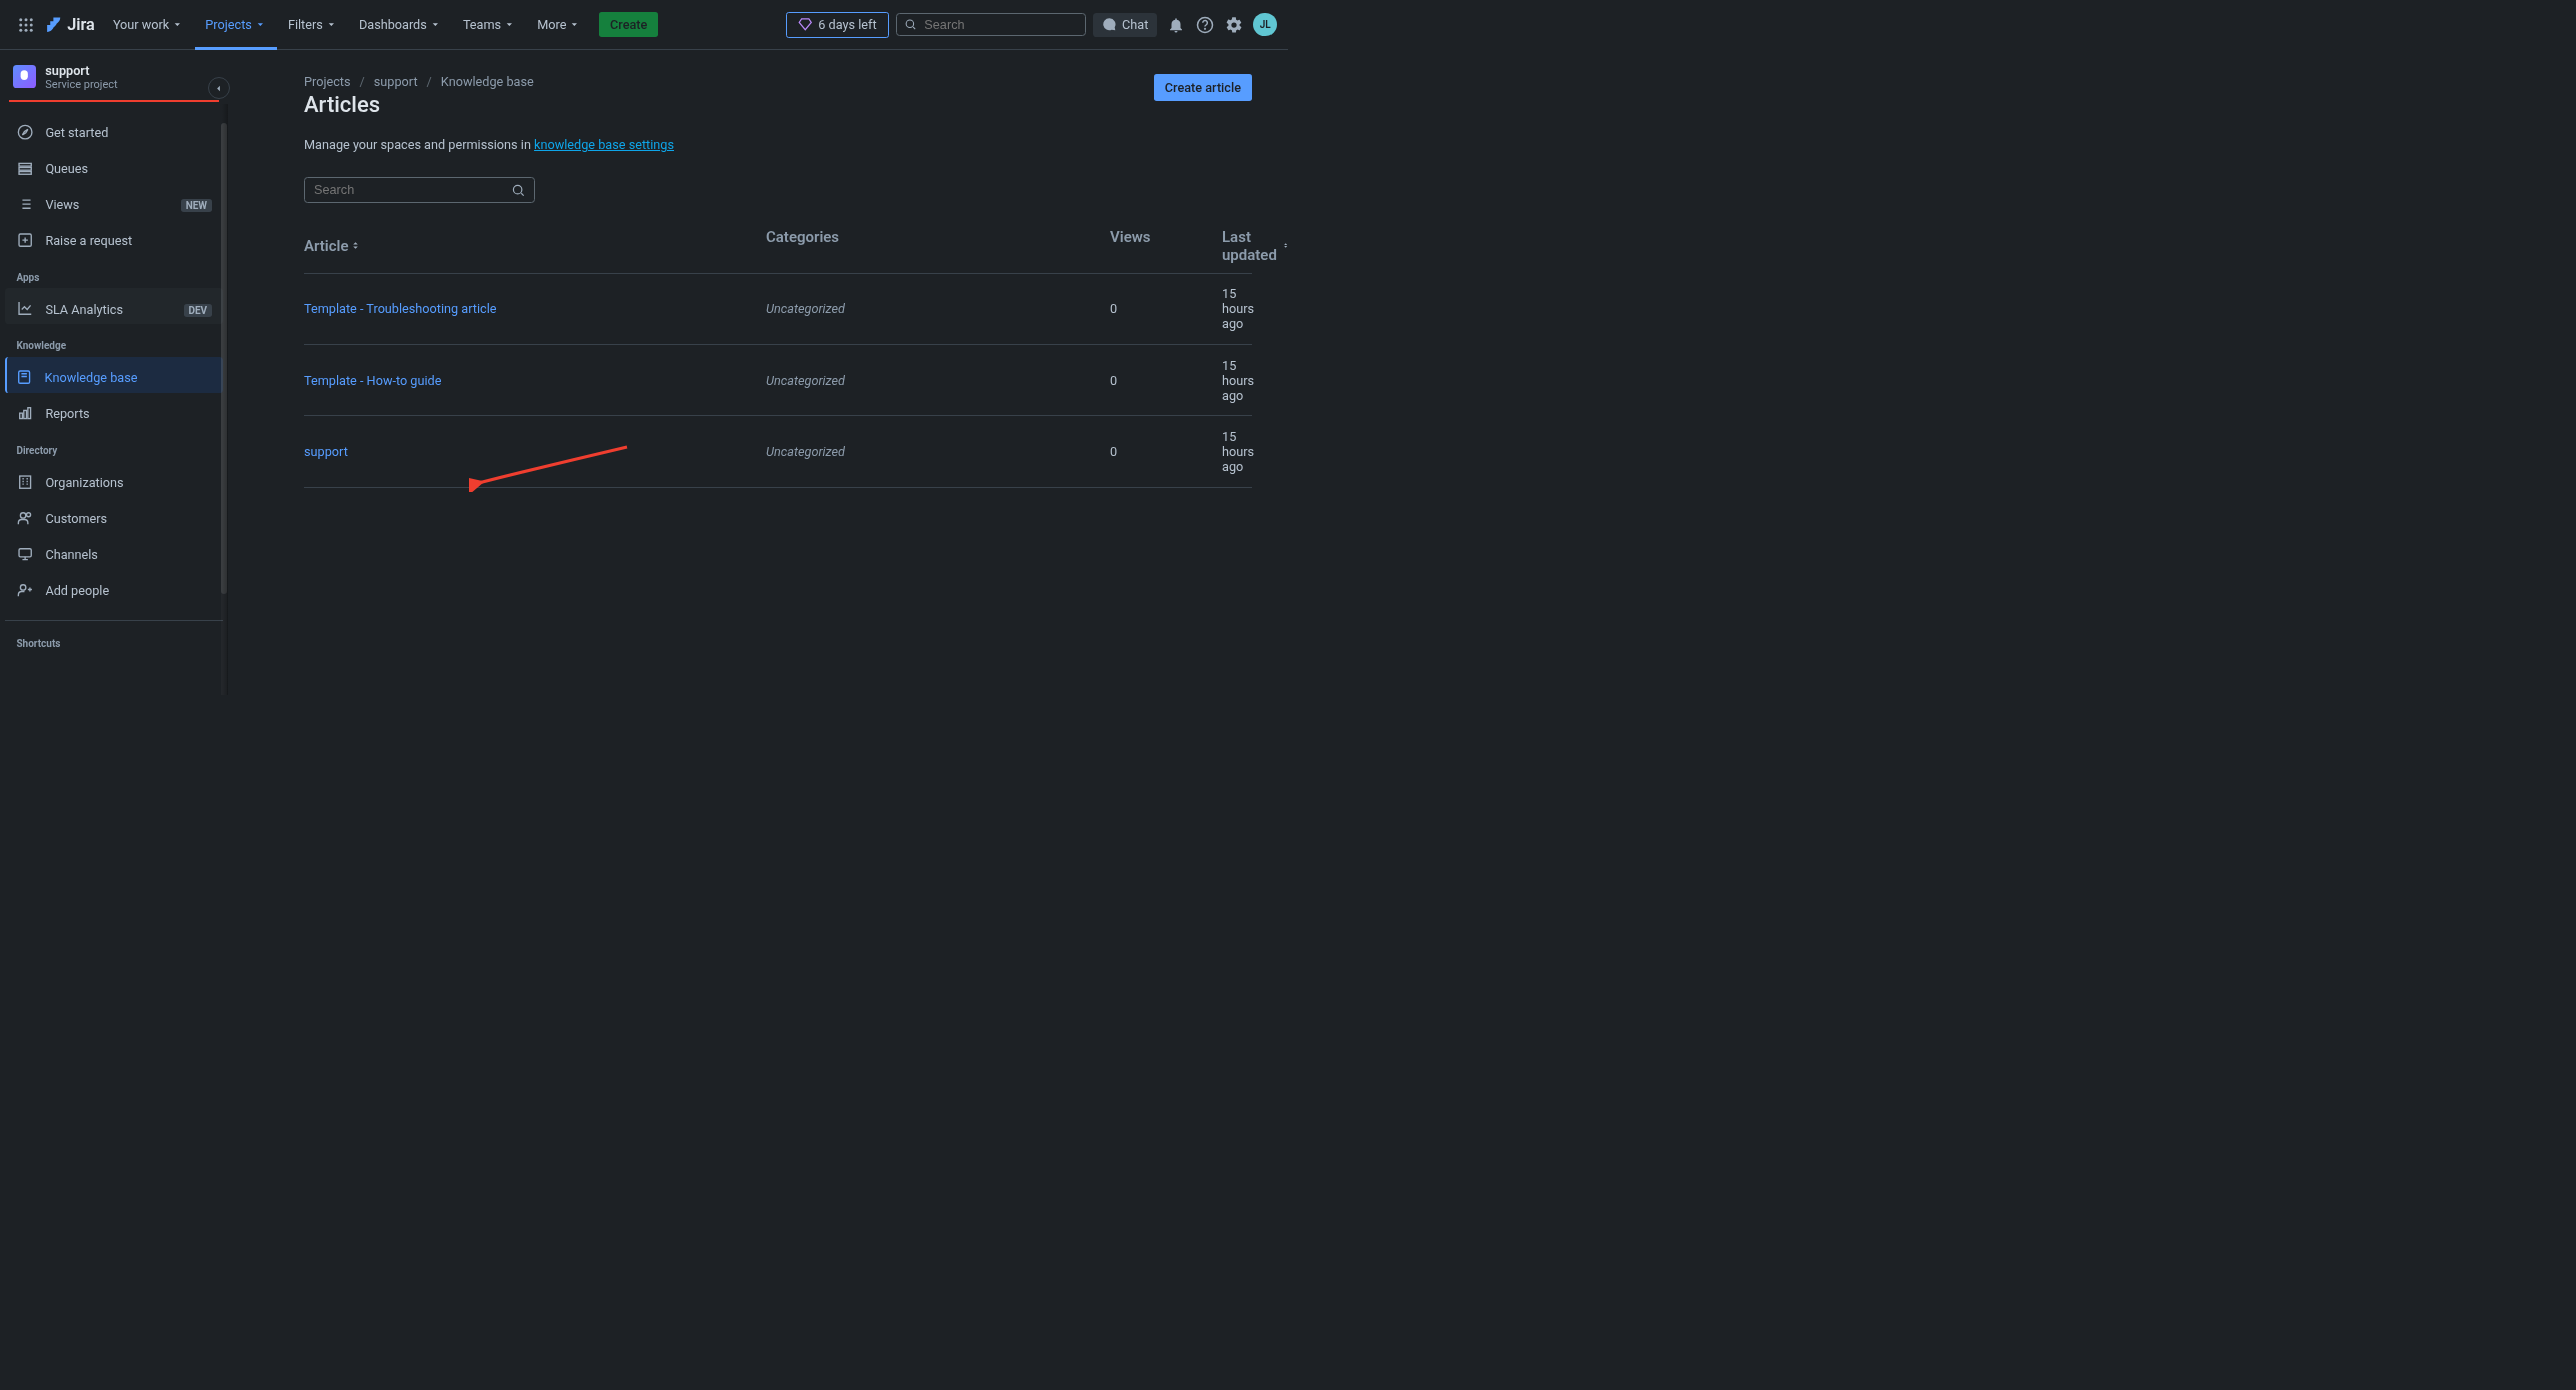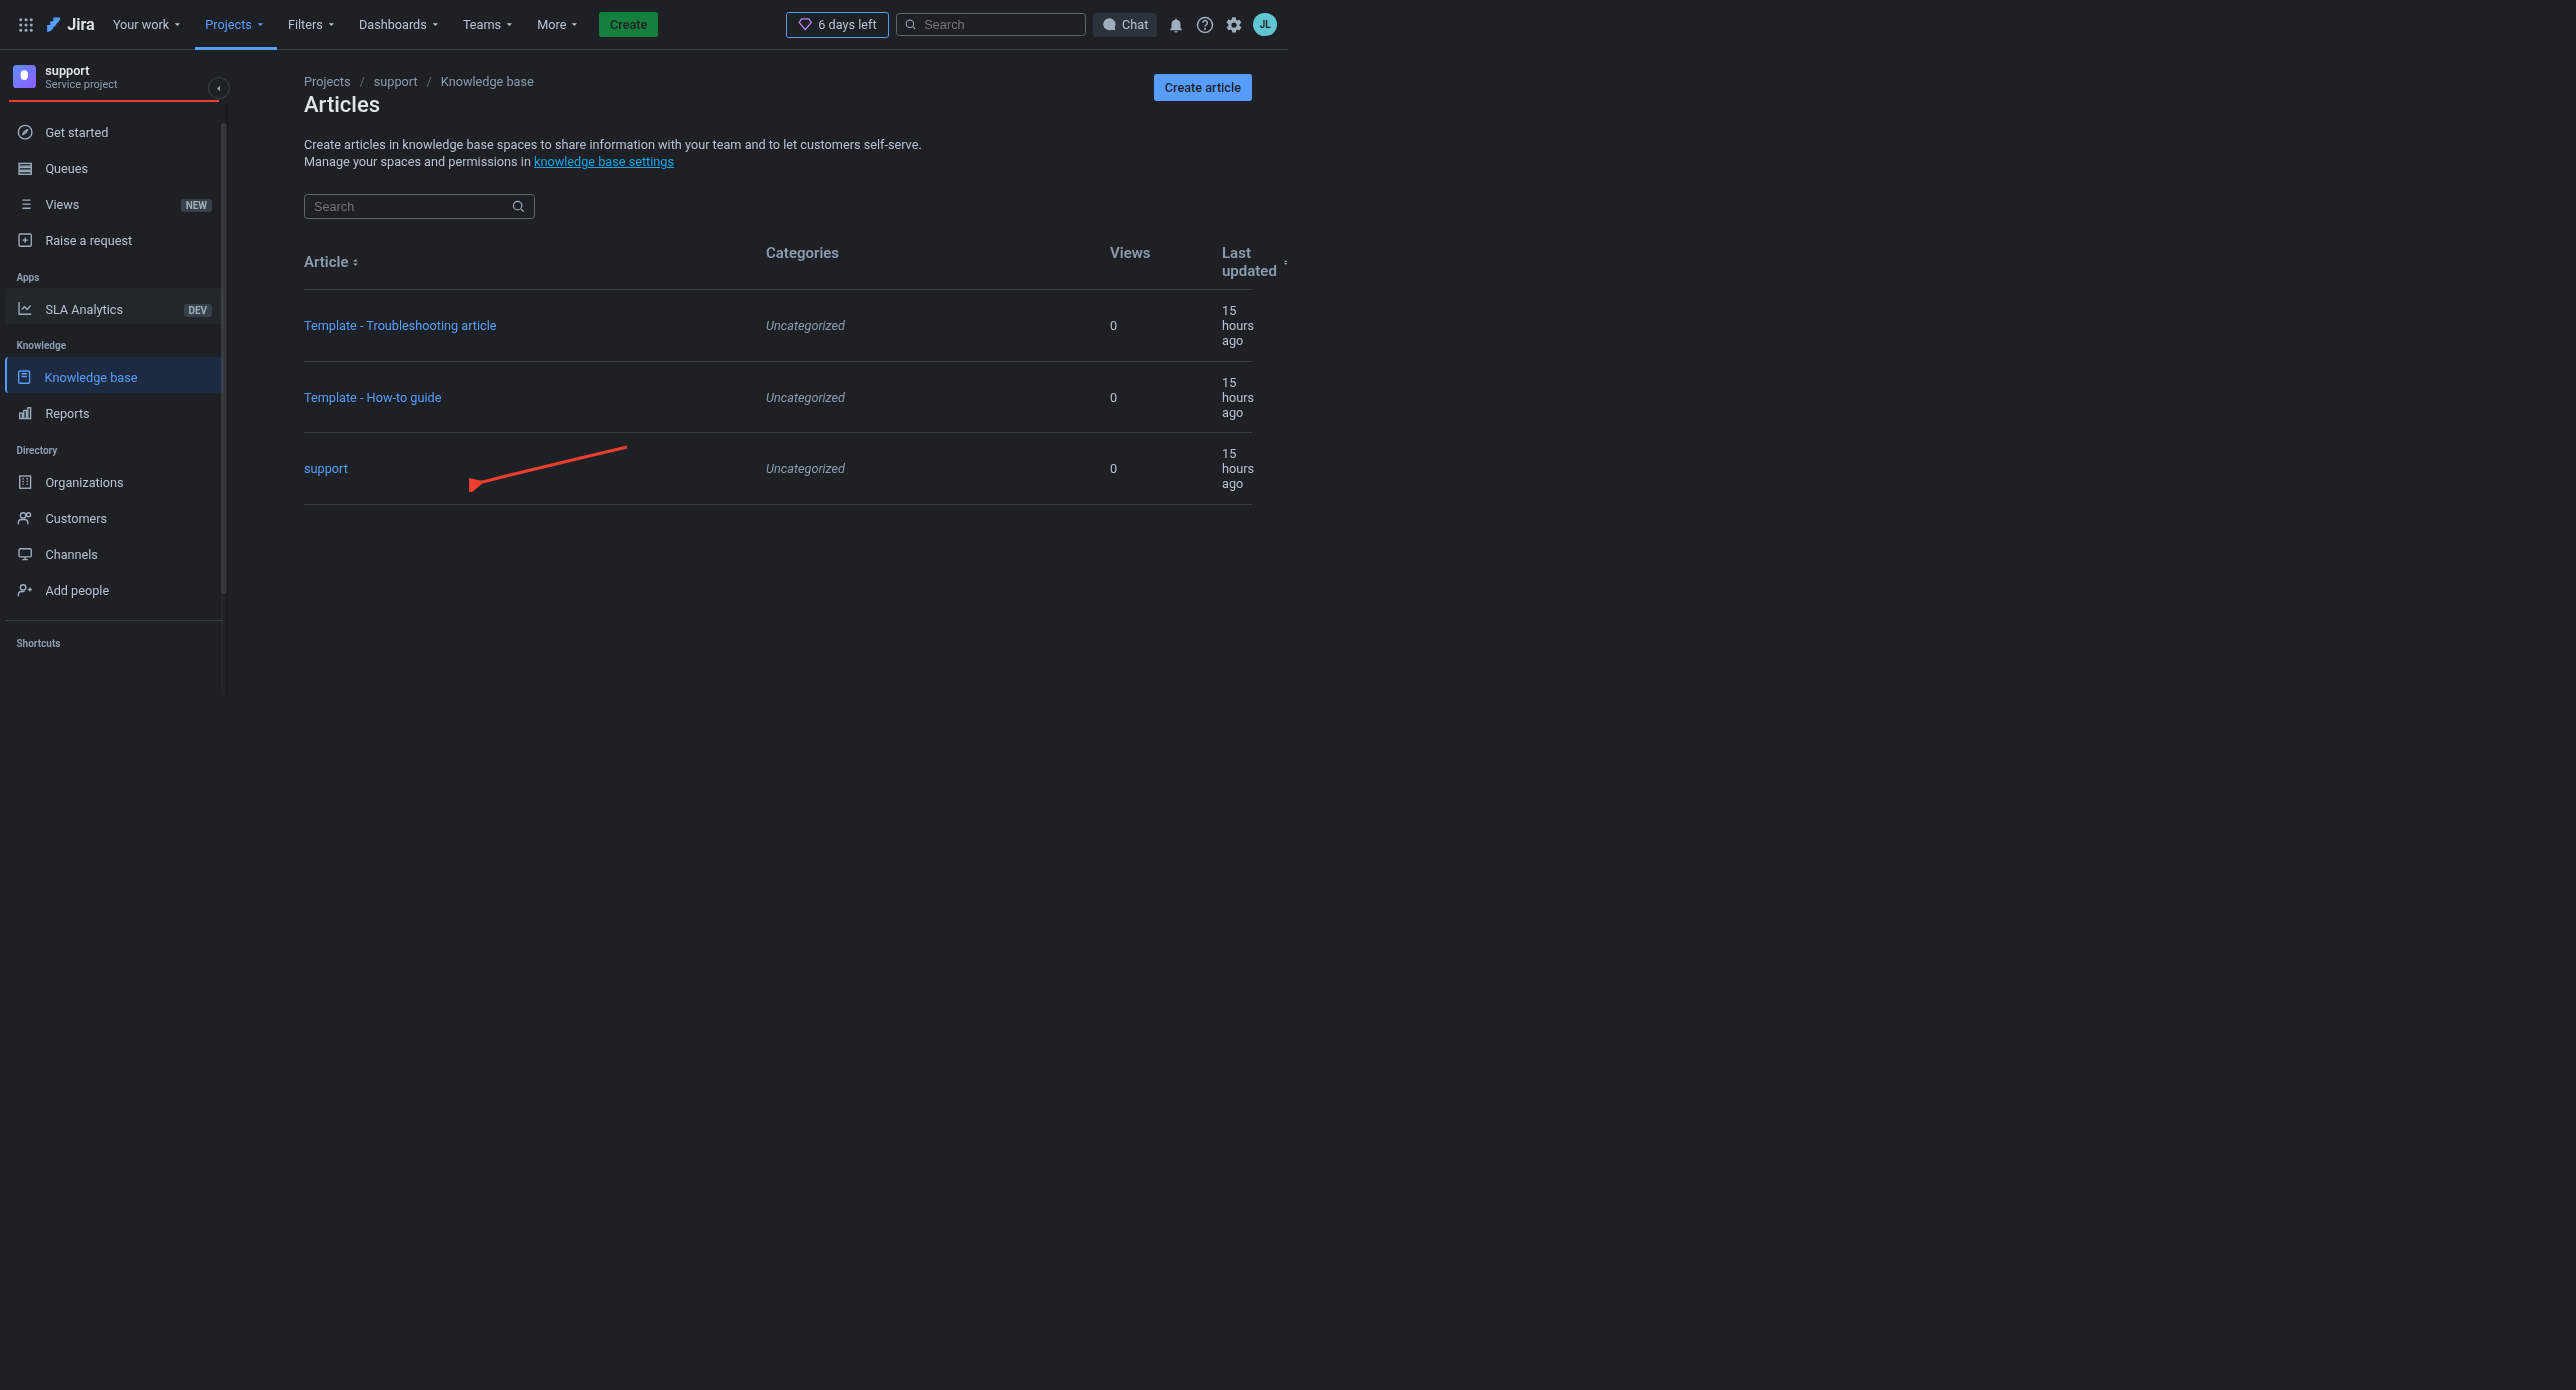--- a/index.html
+++ b/index.html
@@ -340,21 +340,20 @@
           <a href="#">Projects</a>
           <span class="sep">/</span>
           <a href="#">support</a>
           <span class="sep">/</span>
           <a href="#">Knowledge base</a>
         </div>
         <div class="page-title">Articles</div>
       </div>
       <div class="create-article-btn">Create article</div>
     </div>
-    <div class="desc">Create articles in knowledge base spaces to share information with your team and to let customers self-serve.</div>
     <div class="desc"><span>Manage your spaces and permissions in </span><a href="#">knowledge base settings</a></div>
     <div class="search-articles">
       <input placeholder="Search" style="">
       <svg width="14.5" height="14.5" viewBox="0 0 24 24" fill="none" stroke="#9fadbc" stroke-width="2">
           <circle cx="11" cy="11" r="7"></circle>
           <path d="m21 21-4-4"></path>
         </svg>
     </div>
     <div class="table">
       <div class="thead">

